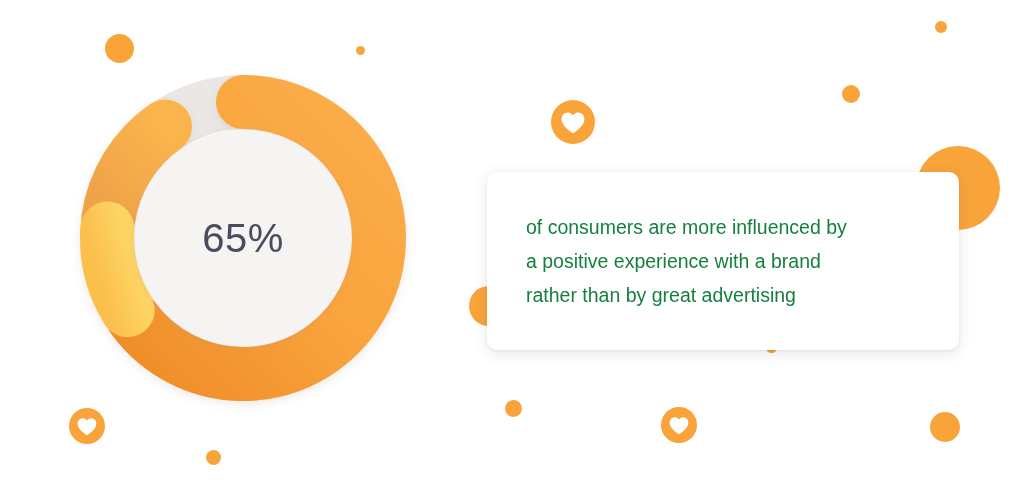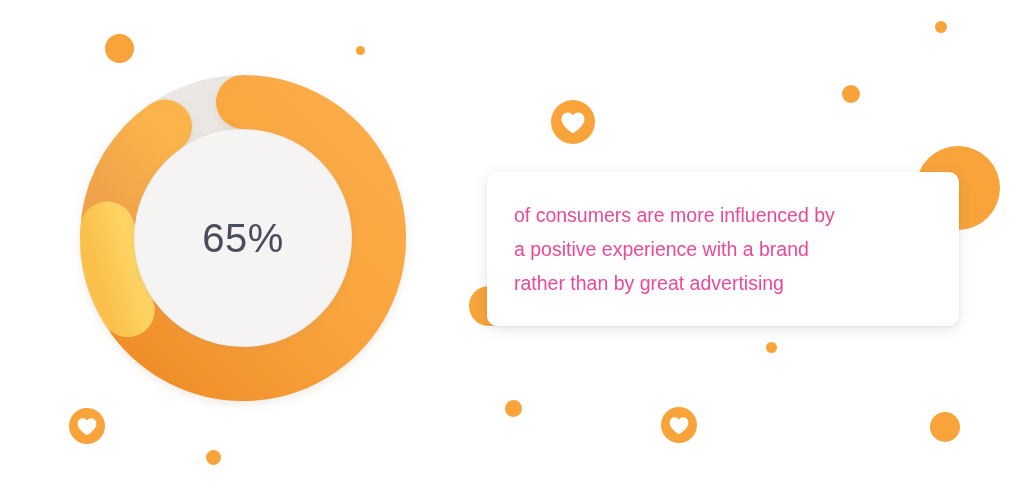--- a/index.html
+++ b/index.html
@@ -62,24 +62,24 @@
     top: 172px;
     width: 472px;
     box-sizing: border-box;
     padding: 26px 28px 26px 27px;
     background: #ffffff;
     border-radius: 10px;
     box-shadow: 0 3px 14px rgba(60, 60, 90, 0.13),
                 0 1px 3px rgba(60, 60, 90, 0.07);
   }
   #quote-text {
-    margin: 0;
+    margin: 12px;
     font-size: 19.5px;
     line-height: 34px;
-    color: #ec4899;
+    color: #15803d;
     font-family: "Liberation Sans", sans-serif;
     white-space: pre-line;
   }
 </style>
 </head>
 <body>
 
 <div id="stage">
 
   <div id="blob-layer">

